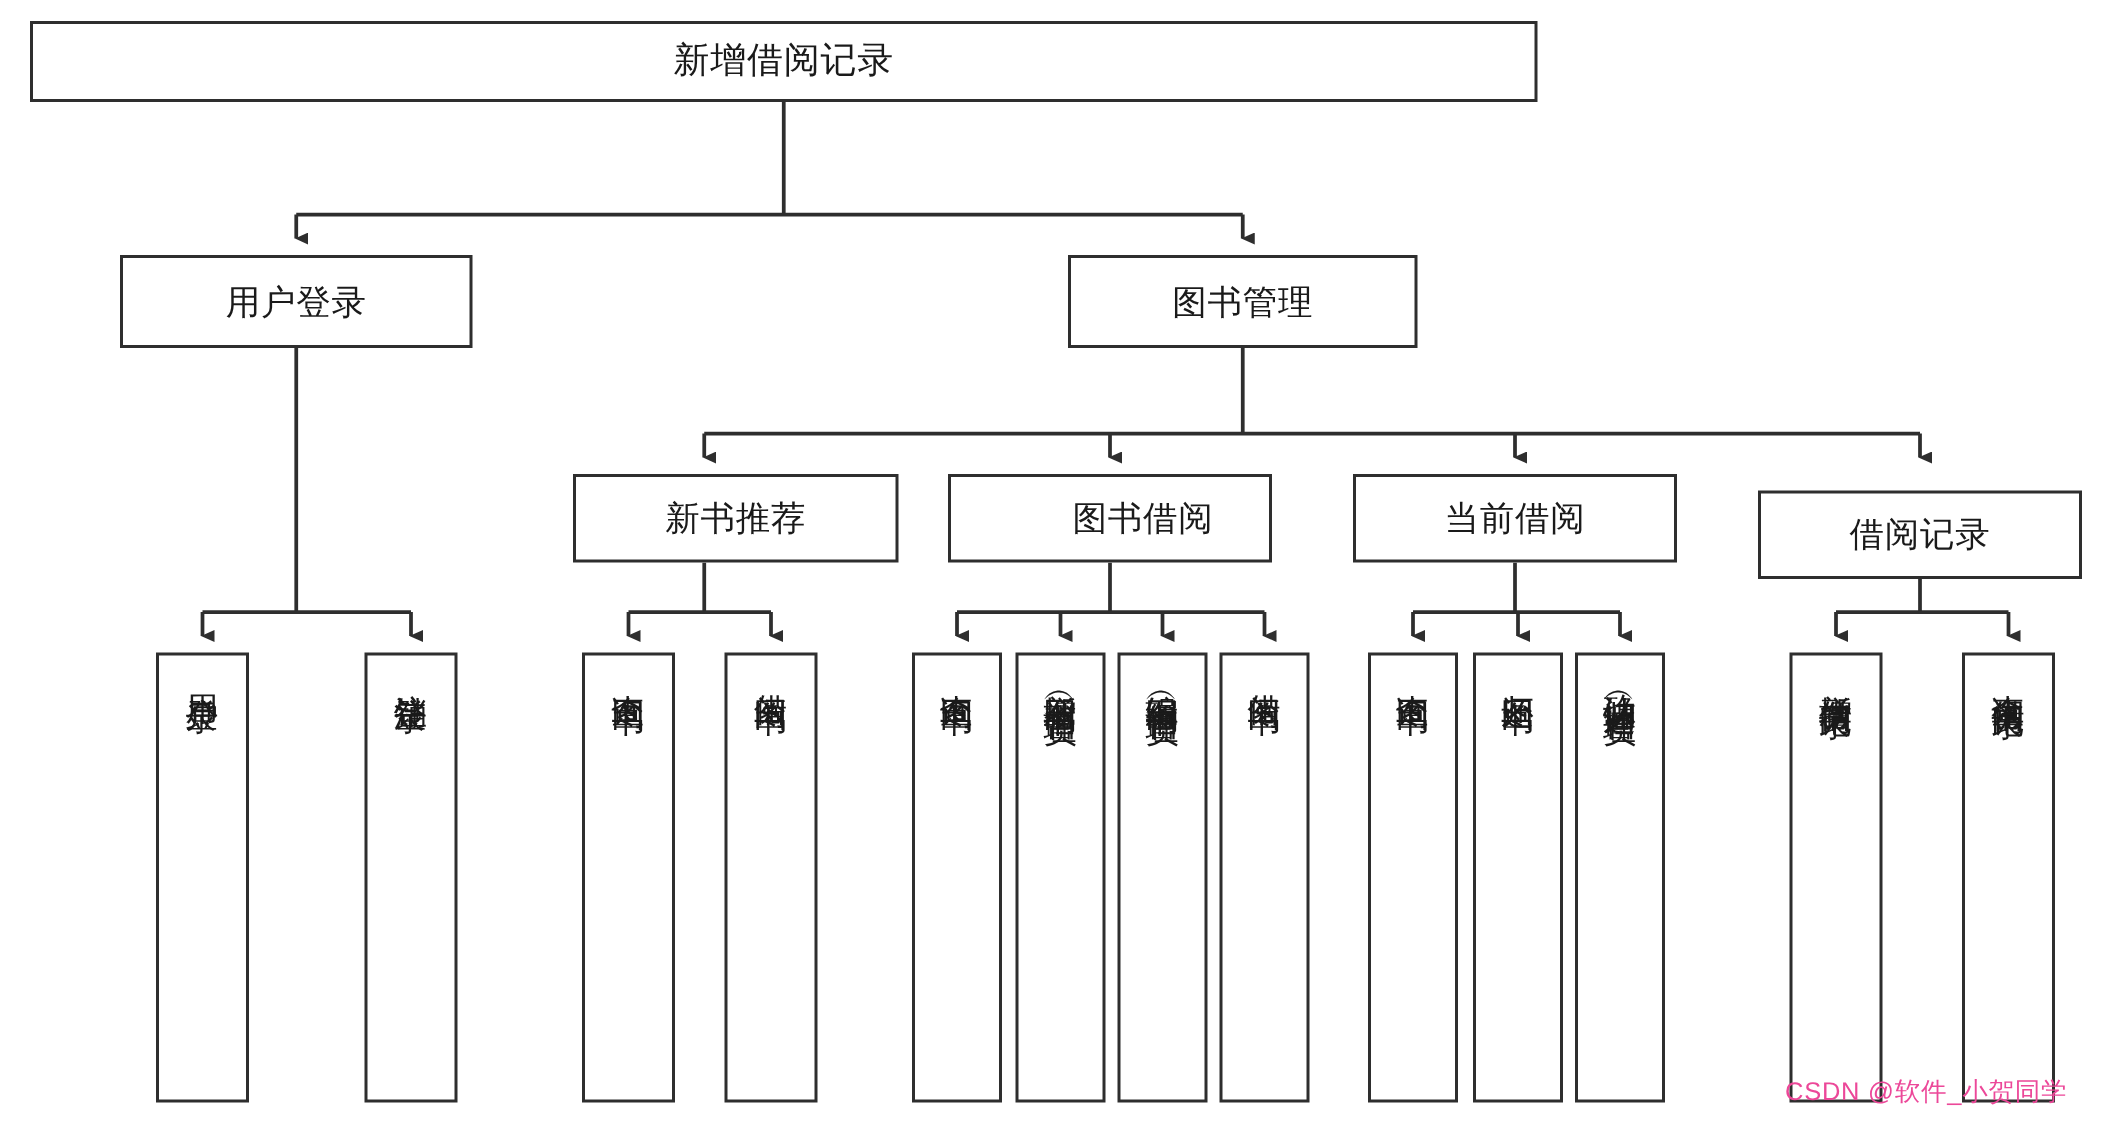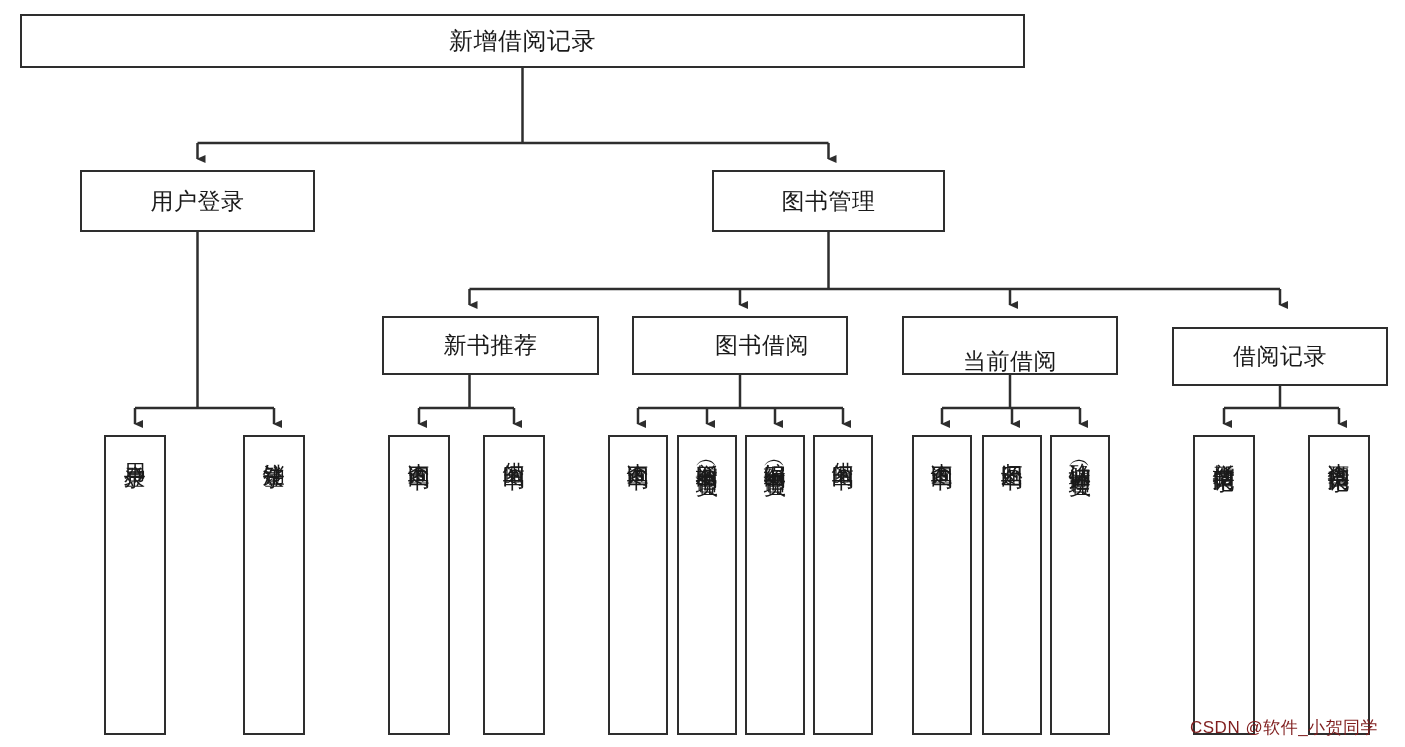--- a/index.html
+++ b/index.html
@@ -54,21 +54,21 @@
   svg.connectors {
     position: absolute;
     left: 0;
     top: 0;
     width: 1405px;
     height: 747px;
     pointer-events: none;
   }
   .watermark {
     position: absolute;
-    color: #7f1d1d;
+    color: #ec4899;
     font-size: 17px;
     letter-spacing: 0.5px;
     white-space: nowrap;
     user-select: none;
   }
 </style>
 </head>
 <body>
 
 <div id="canvas">
@@ -124,21 +124,21 @@
       </div>
       <div class="node horizontal" style="left: 712px; top: 170px; width: 233px; height: 62px;">
         <span class="node-label">图书管理</span>
       </div>
       <div class="node horizontal" style="left: 361px; top: 316px; width: 217px; height: 59px; margin-left: 21px;">
         <span class="node-label">新书推荐</span>
       </div>
       <div class="node horizontal" style="left: 632px; top: 316px; width: 216px; height: 59px; padding-left: 44px;">
         <span class="node-label">图书借阅</span>
       </div>
-      <div class="node horizontal" style="left: 902px; top: 316px; width: 216px; height: 59px; align-items: flex-end;">
+      <div class="node horizontal" style="left: 902px; top: 316px; width: 216px; height: 59px;">
         <span class="node-label">当前借阅</span>
       </div>
       <div class="node horizontal" style="left: 1172px; top: 316px; width: 216px; height: 59px; margin-top: 11px;">
         <span class="node-label">借阅记录</span>
       </div>
       <div class="node vertical" style="left: 104px; top: 435px; width: 62px; height: 300px;">
         <span class="node-label">用户登录</span>
       </div>
       <div class="node vertical" style="left: 243px; top: 435px; width: 62px; height: 300px;">
         <span class="node-label">注销登录</span>

